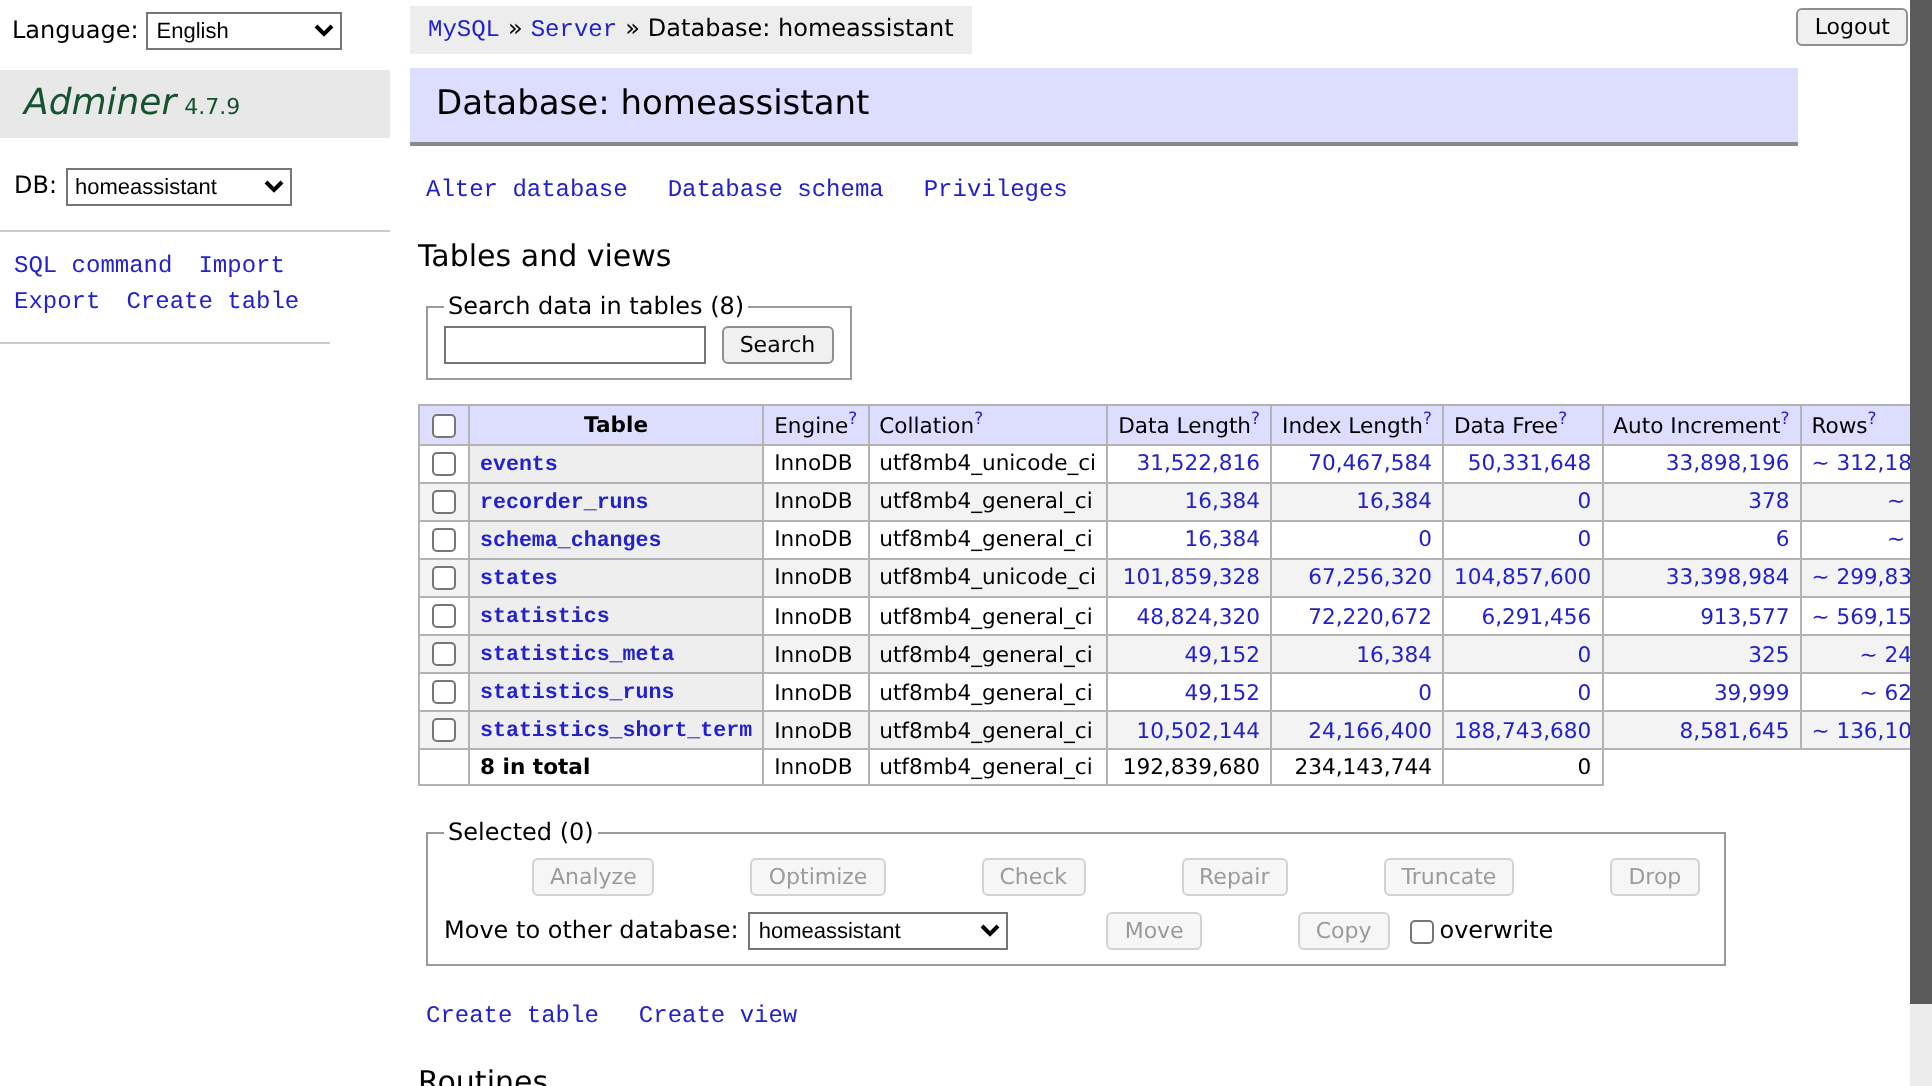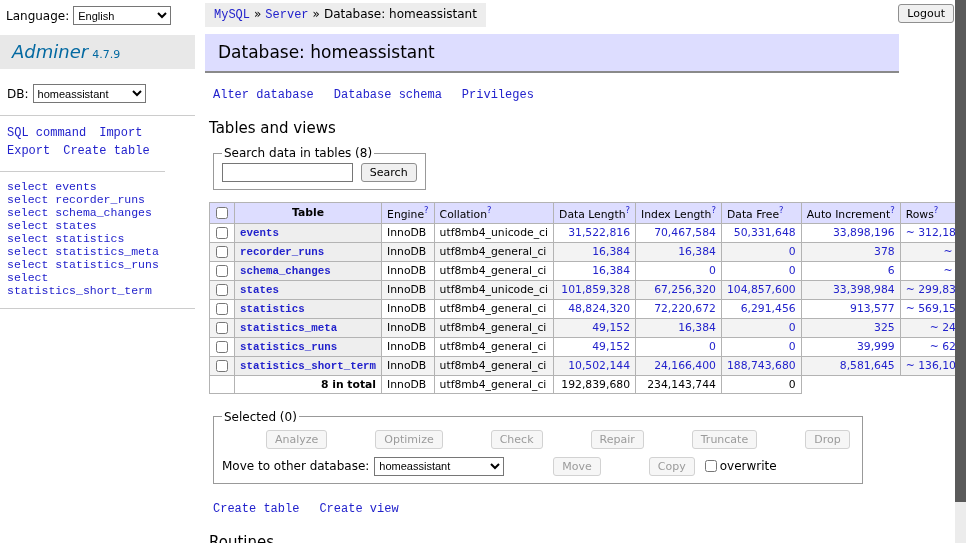--- a/index.html
+++ b/index.html
@@ -12,21 +12,21 @@
   }
   a { color:var(--link,#2222cc); text-decoration:none; cursor:pointer;font-family:Liberation Mono, monospace; }
 
   
   .sidebar { position:absolute; left:0; top:0; width:195px; }
   .lang-row { padding:6px 0 0 6px; }
   .lang-row label { margin-right:4px; }
   select { font-size:11px; border:1px solid #767676; background:#fff; height:19px; }
   .lang-select { width:98px; }
   .app-title {
-    background:#e8e8e8; color:#0369a1; font-style:italic; font-weight:normal;
+    background:#e8e8e8; color:#14532d; font-style:italic; font-weight:normal;
     font-size:18px; margin:10px 0 0 0; padding:6px 0 7px 12px;
   }
   .app-version { font-size:11px; font-style:normal; margin-left:4px; }
   .db-row { padding:15px 0 12px 7px; border-bottom:1px solid #ccc; }
   .db-row select { width:113px; margin-left:4px; }
   .primary-links { width:165px; padding:9px 0 10px 7px; border-bottom:1px solid #ccc; }
   .primary-links a { display:inline-block; margin:0 13px 2px 0; line-height:15px; }
   .table-links { padding:8px 0 11px 7px; border-bottom:1px solid #ccc; }
   .table-links a { display:block; line-height:13px; font-size:11.5px; }
 
@@ -66,21 +66,21 @@
   sup.help { color:var(--link,#2222cc); font-size:8.5px; cursor:pointer; }
   .chk { width:20px; text-align:center; }
   .chk input { width:12px; height:12px; margin:1px; vertical-align:middle; }
   th.name { background:var(--namebg,#eeeeee); text-align:left; min-width:118px; }
   th.name a { font-weight:bold; }
   td.txt { text-align:left; }
   td.num { text-align:right; min-width:62px; }
   td.num.blue { color:var(--link,#2222cc); }
   td.comment { min-width:52px; }
   tr.even td { background:var(--stripe,#f3f3f3); }
-  tfoot th.total { background:#fff; font-weight:bold; text-align:right; }
+  tfoot th.total { background:#fff; font-weight:bold; text-align:left; }
   tfoot td.num { color:#000; }
   td.noborder { border:none; background:#fff; }
 
   
   .selected-fieldset { margin-top:16px; }
   .bulk-row { margin:3px 0 8px 0; }
   .bulk-row button { margin-right:4px; }
   .move-row { white-space:nowrap; }
   .move-row select { width:130px; margin:0 5px; vertical-align:middle; }
   .move-row button { margin-right:4px; }
@@ -96,30 +96,20 @@
 
 <div class="sidebar">
   <div class="lang-row">
     <label>Language:</label><select class="lang-select"><option>English</option></select>
   </div>
   <h1 class="app-title"><span>Adminer</span><span class="app-version">4.7.9</span></h1>
   <div class="db-row">
     <label>DB:</label><select><option>homeassistant</option></select>
   </div>
   <div class="primary-links"><a href="#">SQL command</a><a href="#">Import</a><a href="#">Export</a><a href="#">Create table</a></div>
-  <div class="table-links">
-      <a href="#">select events</a>
-      <a href="#">select recorder_runs</a>
-      <a href="#">select schema_changes</a>
-      <a href="#">select states</a>
-      <a href="#">select statistics</a>
-      <a href="#">select statistics_meta</a>
-      <a href="#">select statistics_runs</a>
-      <a href="#">select statistics_short_term</a>
-    </div>
 </div>
 
 <button class="logout-btn">Logout</button>
 
 <div class="main">
   <div class="breadcrumb"><a href="#">MySQL</a><span class="sep">»</span><a href="#">Server</a><span class="sep">»</span><span class="">Database: homeassistant</span></div>
   <h2 class="page-title">Database: homeassistant</h2>
   <div class="action-links"><a href="#">Alter database</a><a href="#">Database schema</a><a href="#">Privileges</a></div>
   <h3>Tables and views</h3>
 

